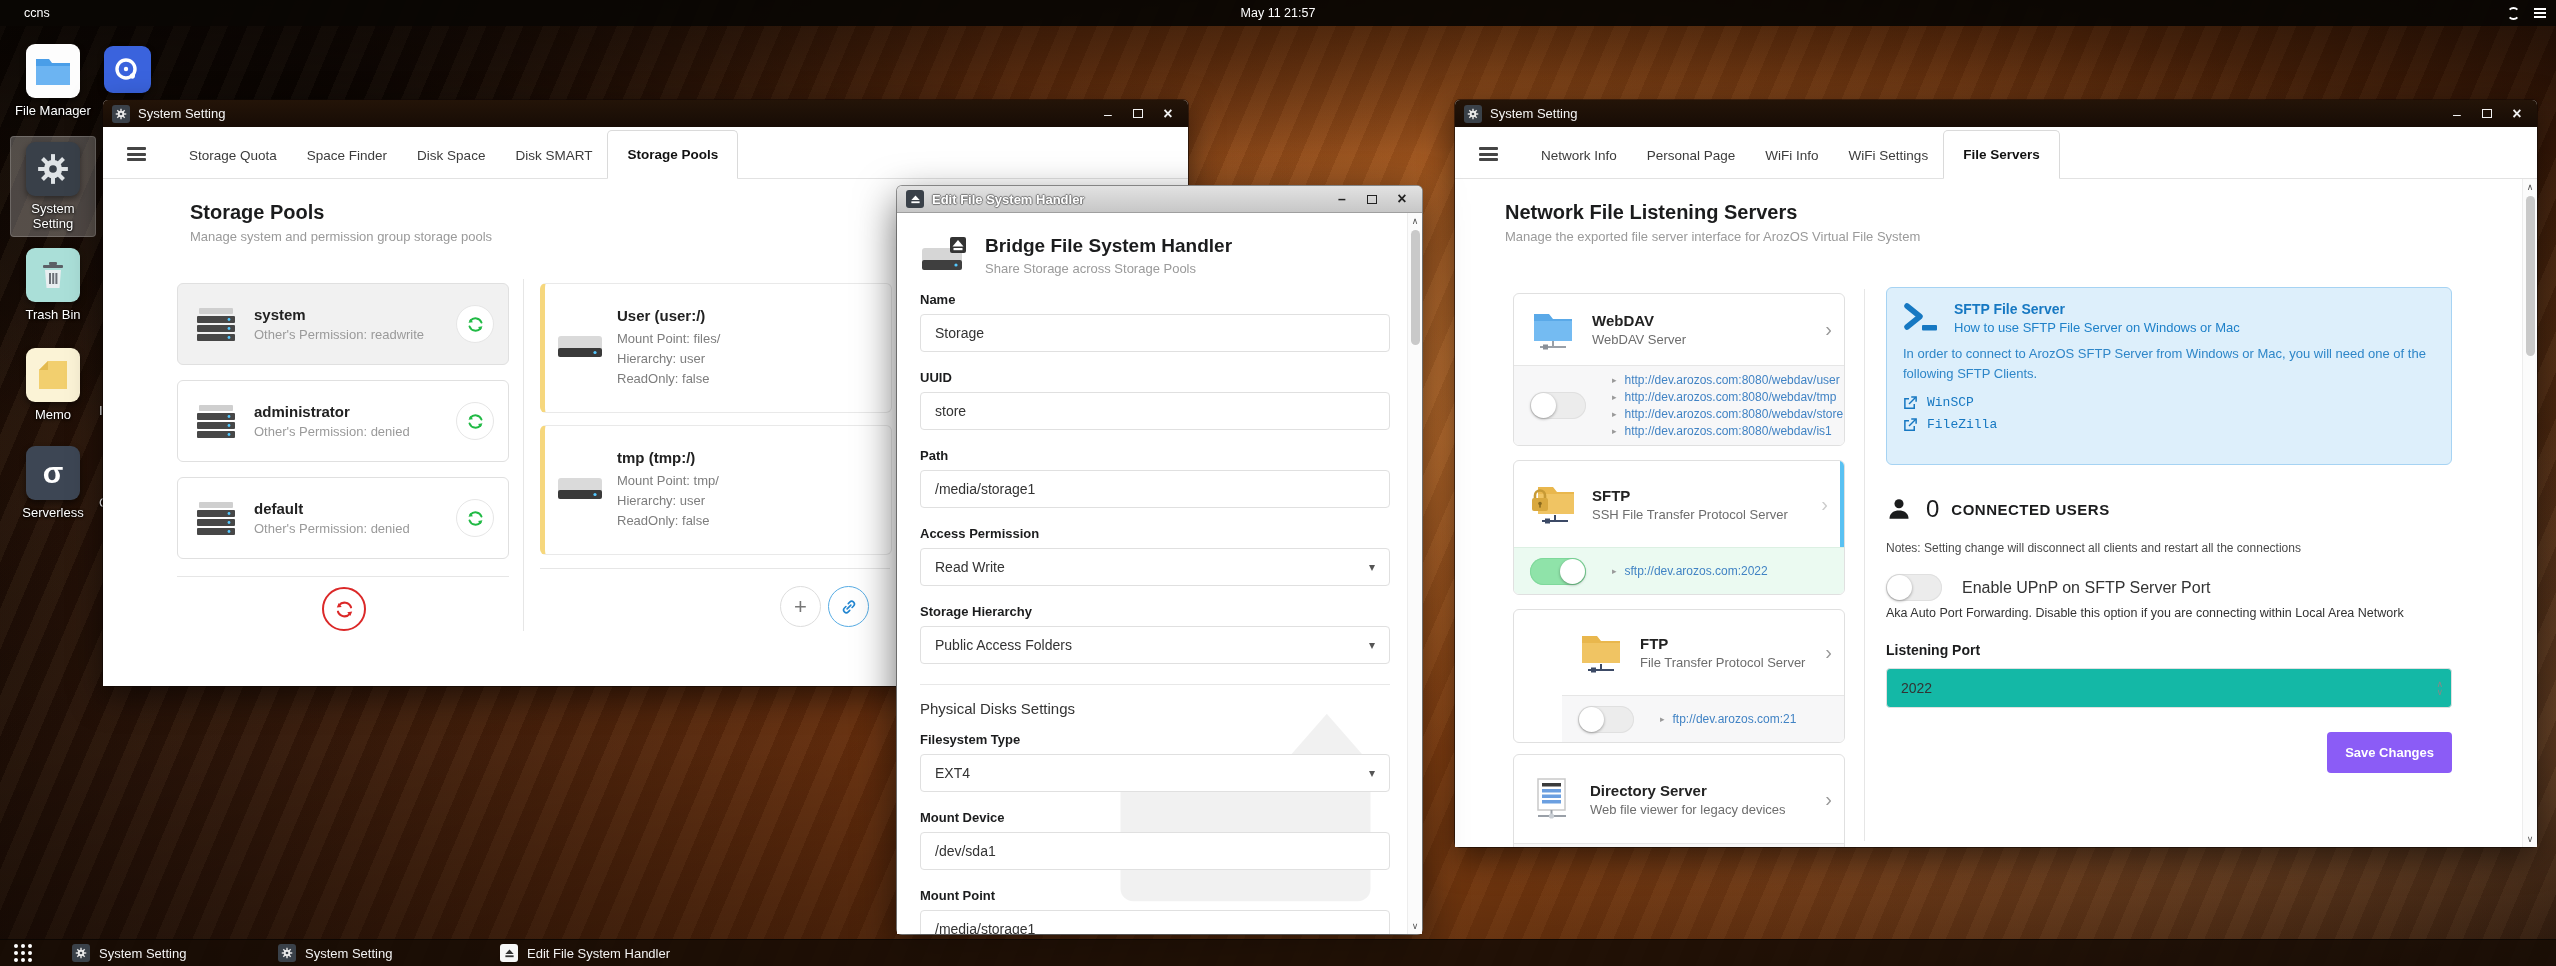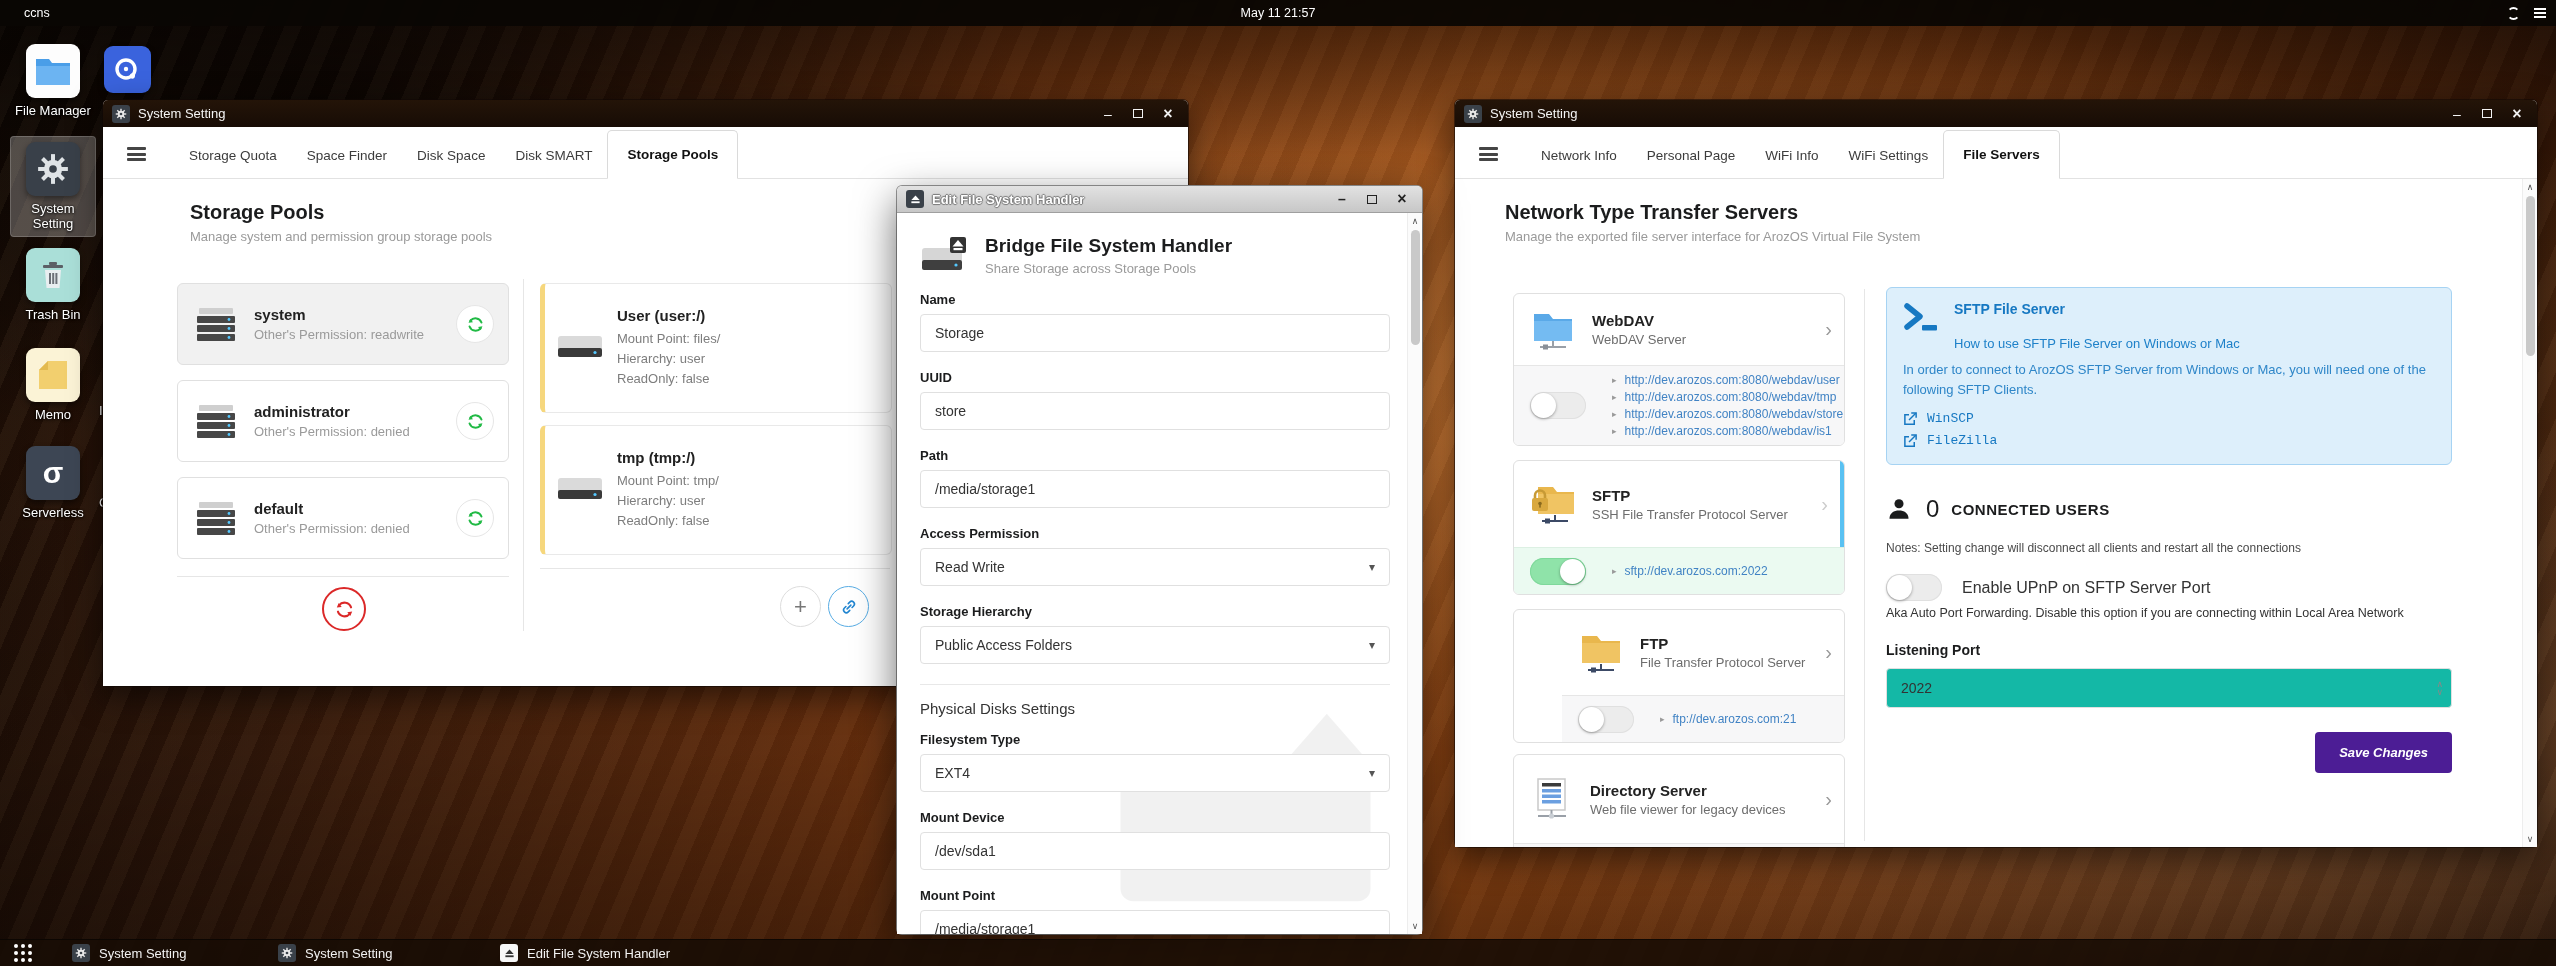--- a/index.html
+++ b/index.html
@@ -116,41 +116,41 @@
   .toggle .knob { position:absolute; top:1px; left:1px; width:25px; height:25px; border-radius:50%; background:#fff;
                   box-shadow:0 1px 3px rgba(0,0,0,.35); }
   .toggle.on { background:#8fe3a9; box-shadow:inset 0 0 0 1px #7fd89b; }
   .toggle.on .knob { left:auto; right:1px; }
 
   .right-col { position:absolute; left:431px; top:108px; width:566px; }
   .info-box { height:178px; border:1px solid #a6d3f3; background:#ddeffb; border-radius:6px; padding:13px 16px; }
   .ib-head { display:flex; }
   .ib-titles { margin-left:13px; }
   .ib-title { font-size:14px; font-weight:bold; color:#1678c2; }
-  .ib-sub { font-size:13px; color:#1e81c9; margin-top:19px; }
+  .ib-sub { font-size:13px; color:#1e81c9; margin-top:3px; }
   .ib-body { font-size:13px; color:#2e86c8; margin-top:9px; line-height:1.55; }
   .ib-clients { margin-top:11px; display:flex; flex-direction:column; gap:7px; }
   .client-row { display:flex; align-items:center; gap:9px; font-size:13px; color:#1678c2;font-family:Liberation Mono, monospace; }
 
   .cu-row { margin-top:30px; display:flex; align-items:center; }
   .cu-count { font-size:24px; color:#1b1c1d; margin:0 12px 0 14px; }
   .cu-label { font-size:15px; font-weight:bold; letter-spacing:.5px; color:#1b1c1d; }
   .note { margin-top:18px; font-size:12px; color:#4a4a4a; }
   .upnp { margin-top:19px; display:flex; align-items:center; gap:20px; }
   .upnp-label { font-size:16px; color:#333; }
   .upnp-desc { margin-top:5px; font-size:12.5px; color:#333; }
   .lp-label { margin-top:22px; font-size:14px; font-weight:bold; color:#1b1c1d; }
   .port-wrap { margin-top:10px; position:relative; }
   .port-input { width:100%; height:40px; border:1px solid #e0e0e0; border-radius:4px; font-size:14px; color:#333;
                 padding:0 30px 0 14px; font-family:"Liberation Sans",sans-serif; background:#14b8a6; }
   .spin { position:absolute; right:9px; top:50%; transform:translateY(-50%); display:flex; flex-direction:column;
           align-items:center; color:#888; font-size:9px; line-height:8px; }
   .save-row { margin-top:24px; display:flex; justify-content:flex-end; }
-  .save-btn { background:#4c1d95; color:#fff; border:none; border-radius:4px; padding:13px 24px;
-              font-size:13px; font-weight:bold; font-family:"Liberation Sans",sans-serif;font-style:italic; }
+  .save-btn { background:#8b5cf6; color:#fff; border:none; border-radius:4px; padding:13px 18px;
+              font-size:13px; font-weight:bold; font-family:"Liberation Sans",sans-serif; }
 
   
   .vsb { position:absolute; right:0; top:0; bottom:0; width:15px; background:#fbfbfb; border-left:1px solid #ededed; z-index:5; }
   .vsb .sc { position:absolute; left:0; right:0; text-align:center; font-size:9px; color:#555; }
   .vsb .sc.up { top:3px; } .vsb .sc.down { bottom:3px; }
   .vsb .thumb { position:absolute; left:3px; width:9px; border-radius:5px; background:#c9c9c9; }
 
   
   .dlg-content { position:absolute; top:27px; left:0; right:0; bottom:0; background:#fff; overflow:hidden; }
   .dlg-inner { position:relative; z-index:1; padding:22px 32px 0 23px; }
@@ -462,21 +462,21 @@
           <i></i>
         </span>
       <span class="tab">Network Info</span>
       <span class="tab">Personal Page</span>
       <span class="tab">WiFi Info</span>
       <span class="tab">WiFi Settings</span>
       <span class="tab active">File Servers</span>
     </div>
     <div class="win-content">
       <div style="position:absolute; left:50px; top:22px;">
-        <div class="h-title">Network Type Transfer Servers</div>
+        <div class="h-title">Network File Listening Servers</div>
         <div class="h-sub">Manage the exported file server interface for ArozOS Virtual File System</div>
       </div>
 
       <div class="server-col">
 
         <div class="server-card" style="margin-bottom:14px;">
           <div class="card-main" style="height:71px;">
             <svg width="46" height="42" viewBox="0 0 46 42">
               <path d="M4 5h15l4 5h19v22H4z" fill="#5aa9e8"></path>
               <path d="M4 12h38v20H4z" fill="#74bbf2"></path>

